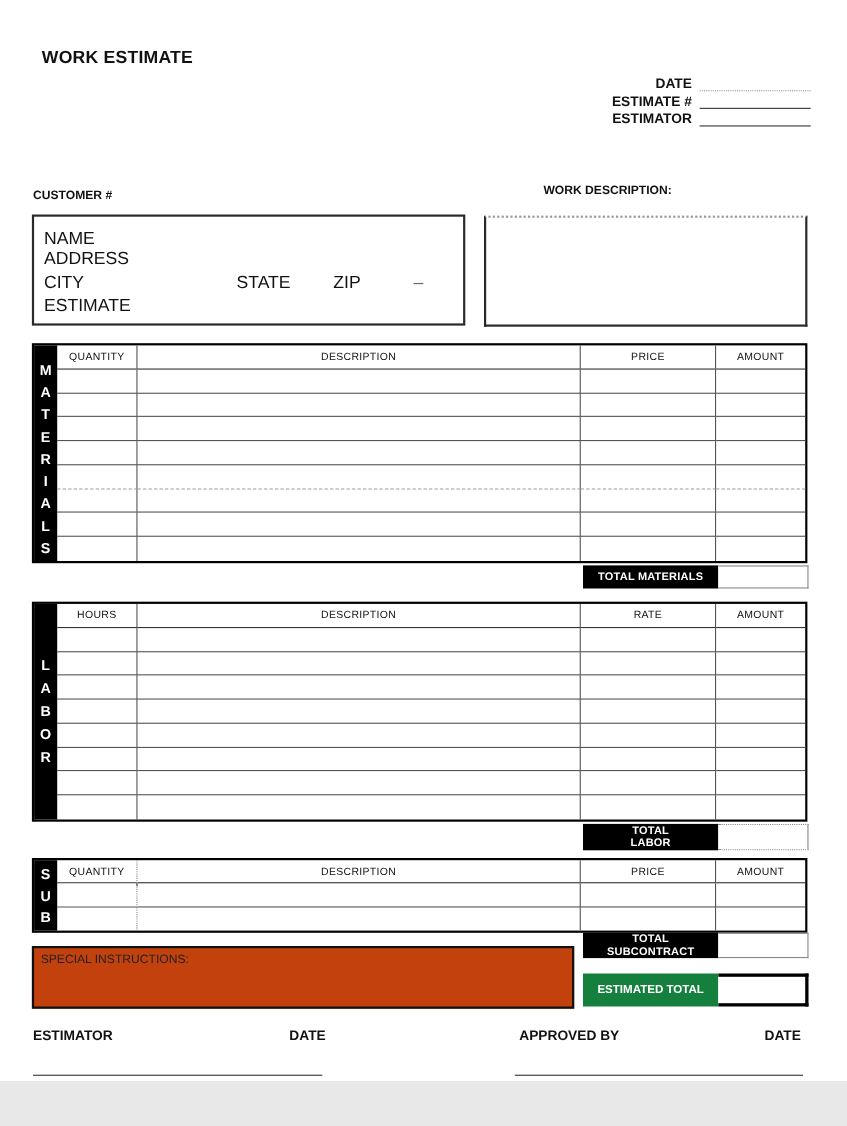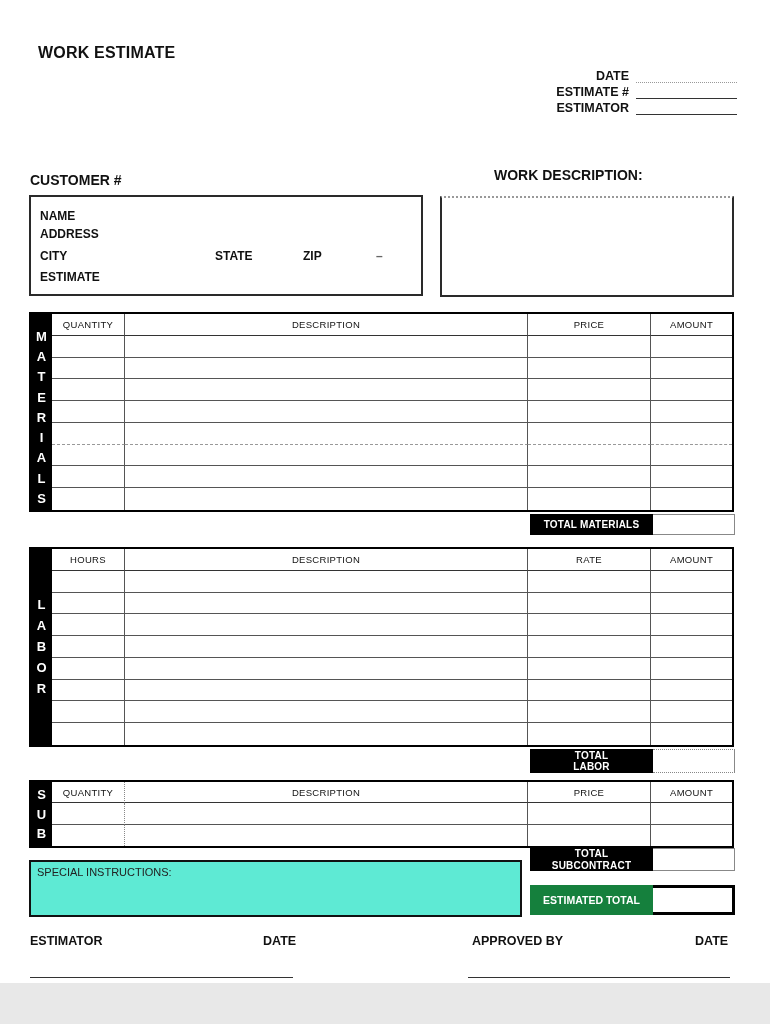--- a/index.html
+++ b/index.html
@@ -10,28 +10,28 @@
   
   .title { position:absolute; left:38px; top:44px; font-size:16px; font-weight:bold; letter-spacing:.2px; }
 
   
   .hfield { position:absolute; right:33px; display:flex; align-items:flex-end; gap:7px; }
   .hfield .hlabel { font-size:12.5px; font-weight:bold; white-space:nowrap; }
   .hfield .hline { display:inline-block; width:101px; height:13px; border-bottom:1.5px solid #333; }
   .hfield .hline.dotted { border-bottom:1.5px dotted #999; }
 
   
-  .seclabel { position:absolute; font-size:14px; font-weight:bold; }
+  .seclabel { position:absolute; font-size:11px; font-weight:bold; }
   .seclabel-light { position:absolute; font-size:11px; font-weight:normal; color:#222; }
 
   
   .custbox { position:absolute; left:29px; top:195px; width:394px; height:101px; border:2px solid #2a2a2a; background:#fff; }
   .wdbox   { position:absolute; left:440px; top:196px; width:294px; height:101px; border:2px solid #2a2a2a; border-top:2px dotted #999; background:#fff; }
-  .sibox   { position:absolute; left:29px; top:860px; width:493px; height:57px; border:2px solid #111; background:#5eead4; }
-  .custbox .fld { position:absolute; font-size:12px; font-weight:bold; white-space:nowrap; }
+  .sibox   { position:absolute; left:29px; top:860px; width:493px; height:57px; border:2px solid #111; background:#c2410c; }
+  .custbox .fld { position:absolute; font-size:16px; font-weight:normal; white-space:nowrap; }
 
   
   .table { position:absolute; left:29px; width:705px; display:grid;
            grid-template-columns:21px 73px 1fr 123px 81px;
            border:2px solid #000; background:#fff; }
   .t9 { grid-auto-rows:21.78px; }
   .t3 { grid-auto-rows:21.4px; }
   .vbar { grid-column:1; background:#000; color:#fff; font-weight:bold; font-size:13px;
           display:flex; flex-direction:column; align-items:center; }
   .vbar span { line-height:1; }

